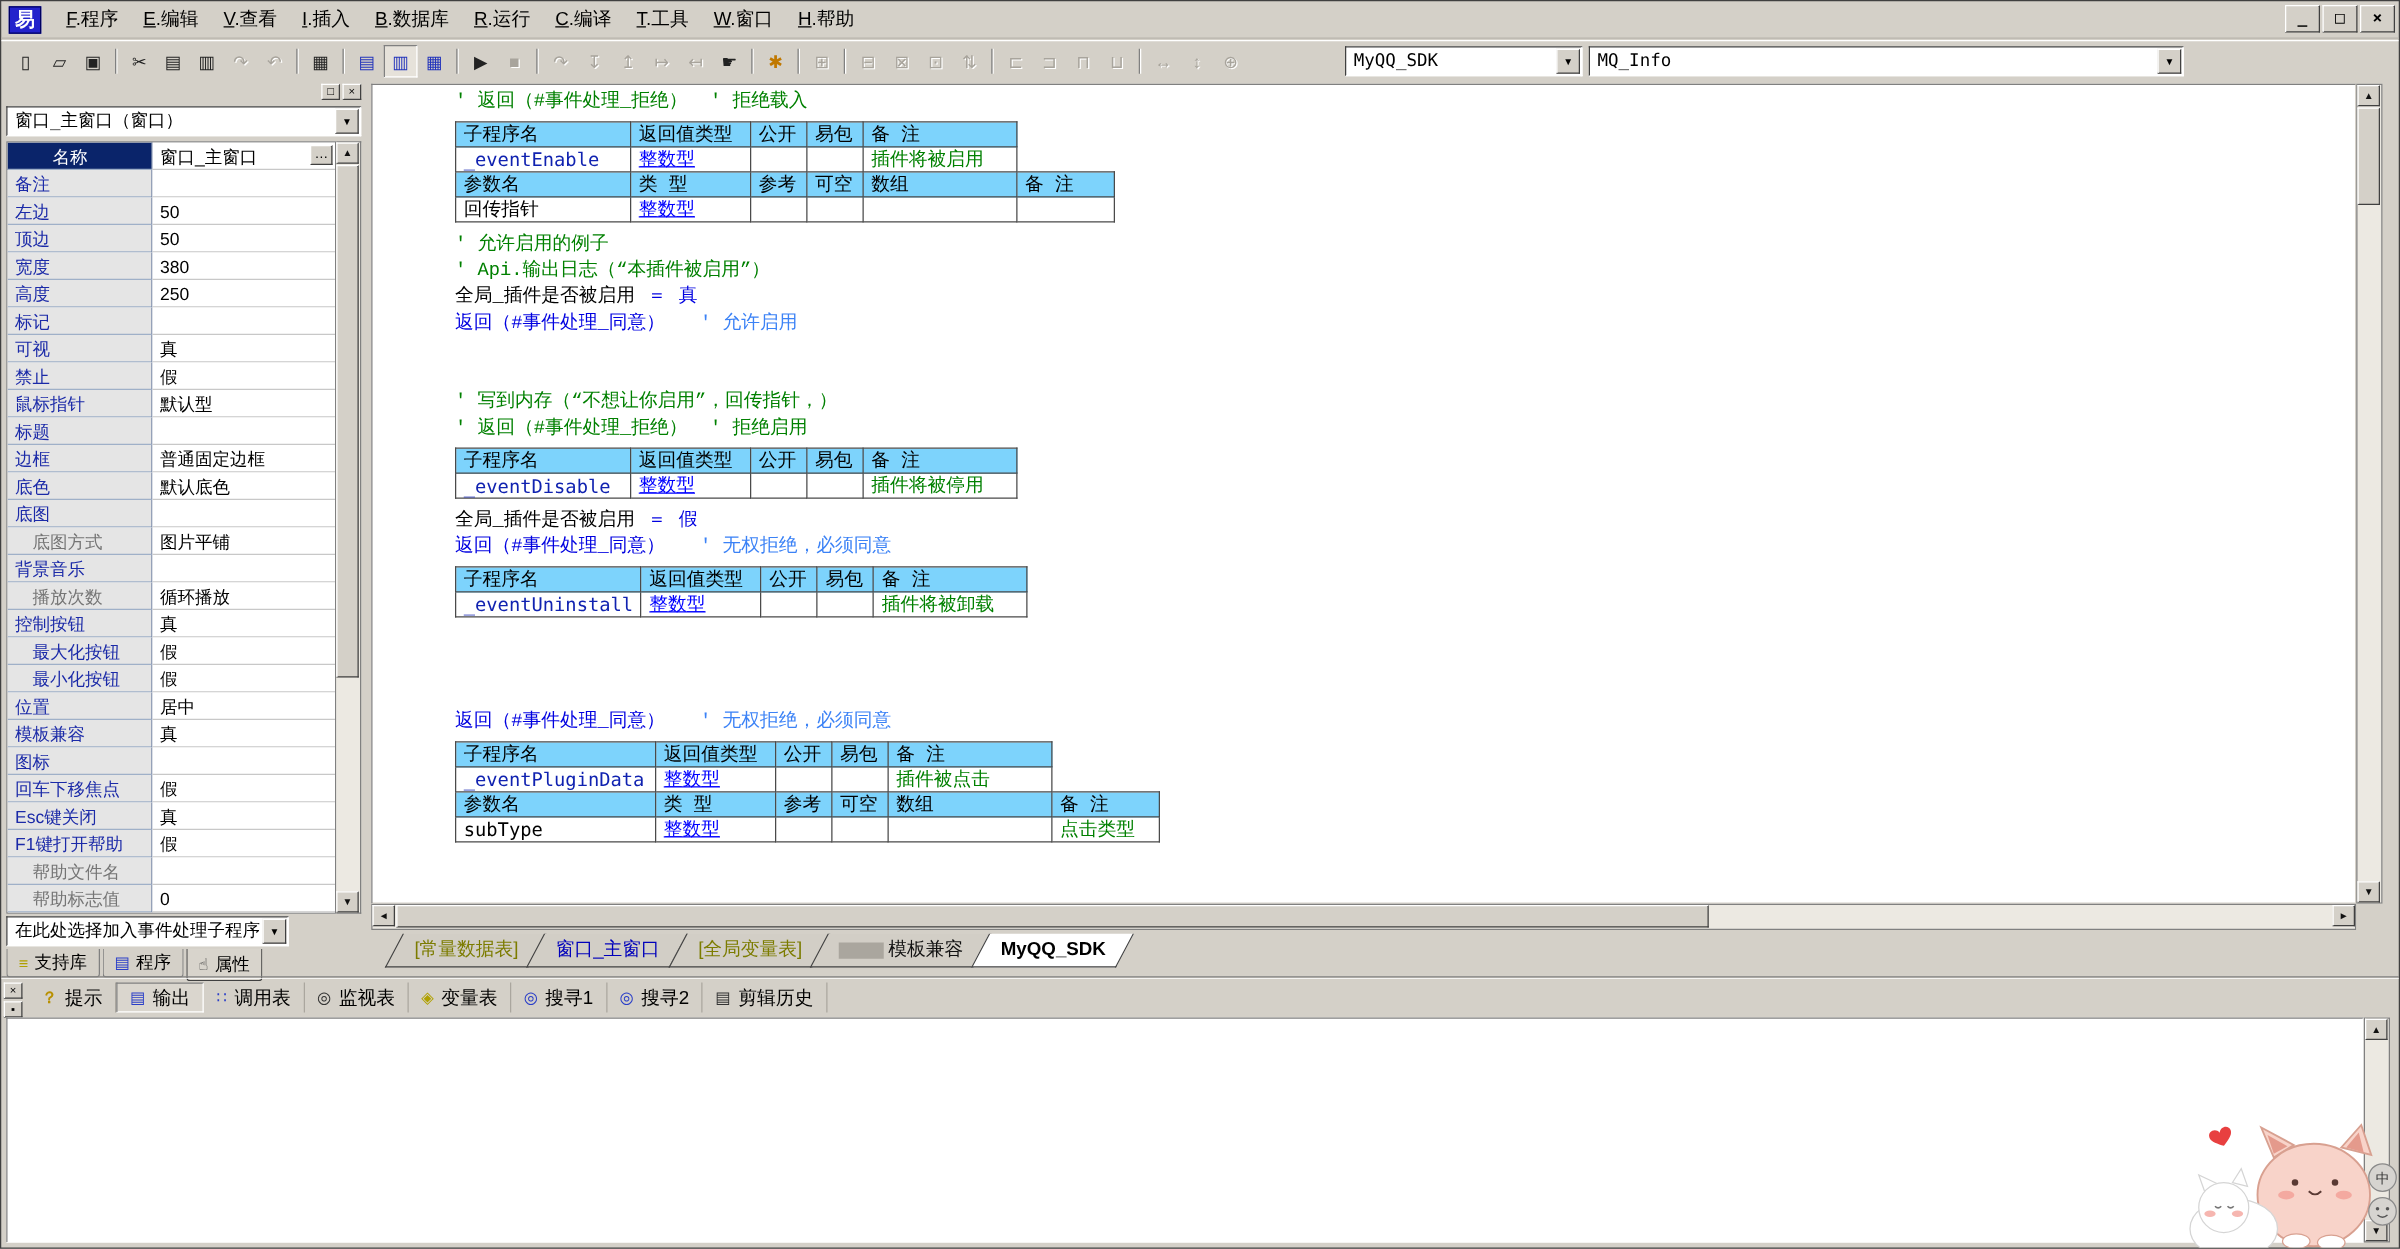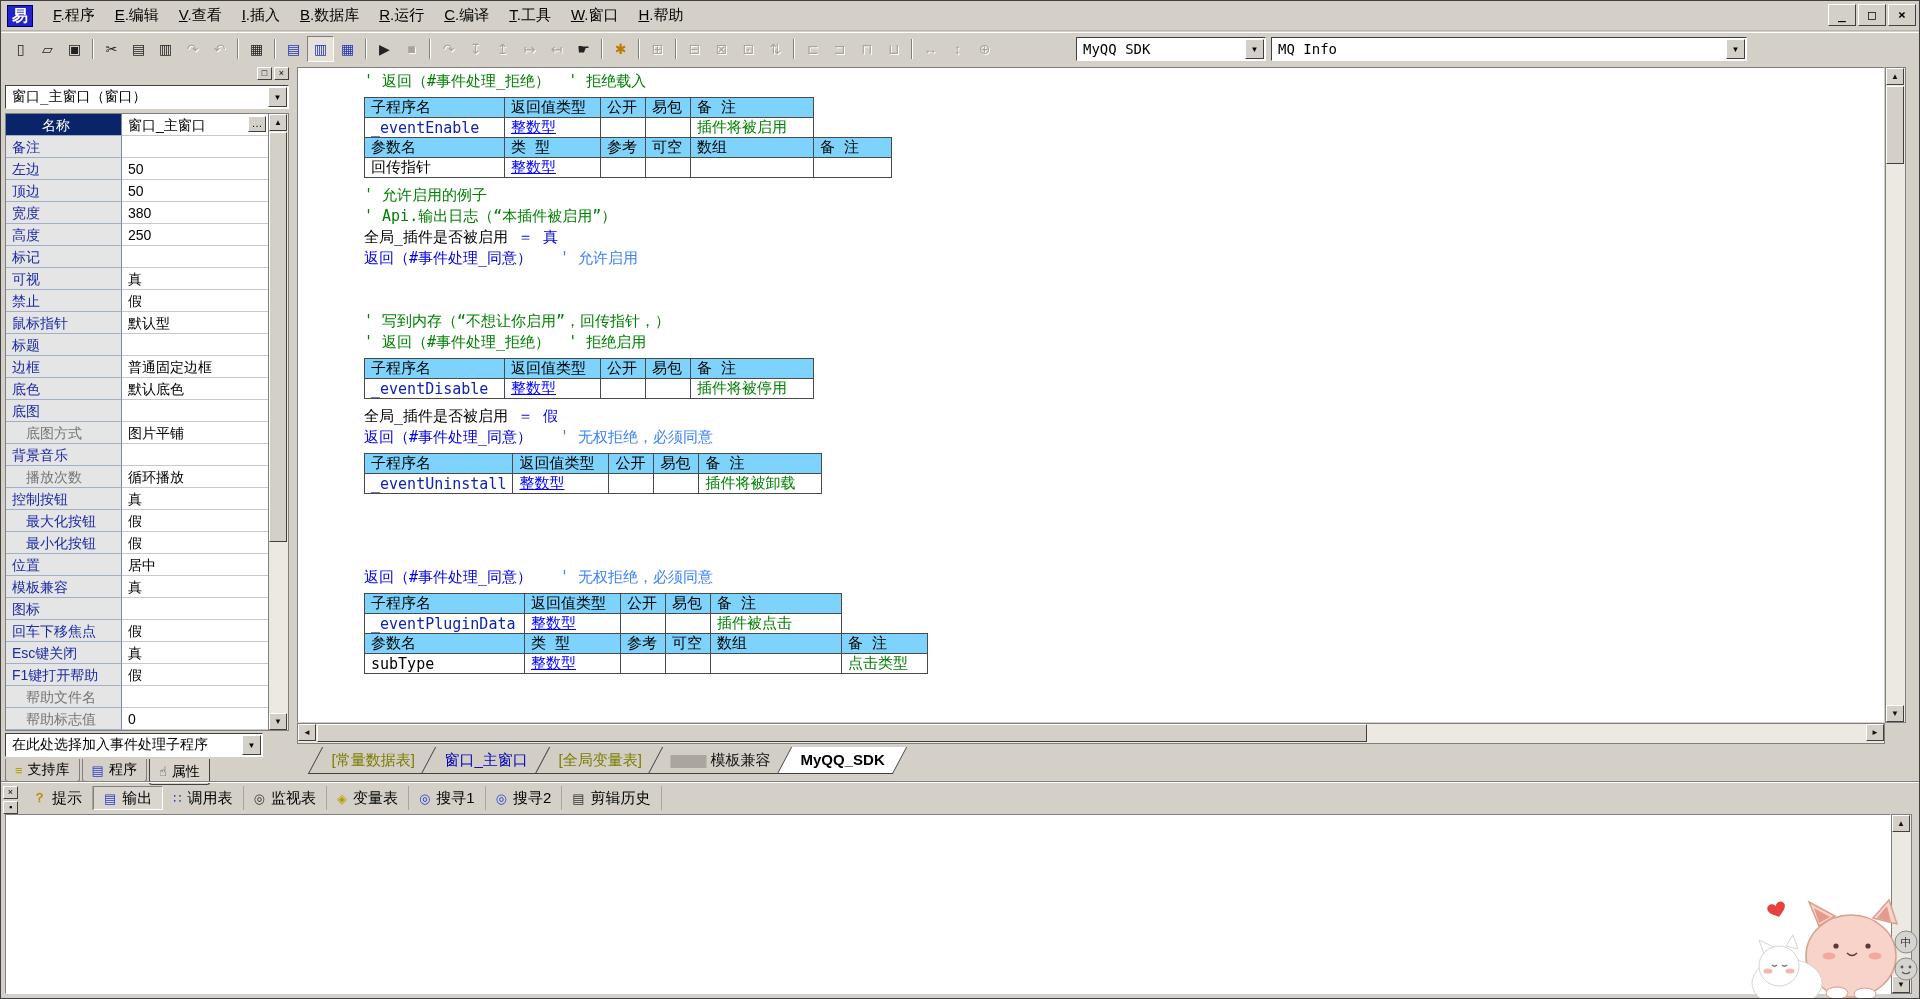--- a/index.html
+++ b/index.html
@@ -41,30 +41,30 @@
 .prow.gray .plabel { color:#757575; }
 .prow.selected .plabel { background:#0a246a; color:#fff;padding-left:36px; }
 .pvalue { flex:1; background:#fff; padding:3px 2px 0 6px; font-size:14px; position:relative; border-bottom:1px solid #c8c8c8; white-space:nowrap; overflow:hidden; }
 .pellipsis { display:none; position:absolute; right:2px; top:2px; width:18px; height:16px; background:#d4d0c8; text-align:center; line-height:13px; font-size:11px; }
 .prow.selected .pellipsis { display:block; }
 #pgrid-sb { position:absolute; left:266px; top:46px; width:20px; height:618px; background:#ece9e2; border:1px solid #808080; border-left:none; }
 .sbtn { position:absolute; width:18px; height:17px; background:#d4d0c8; display:grid; place-items:center; font-size:8px; color:#111; }
 .sthumb { position:absolute; background:#d4d0c8; }
 #pgrid-sb .up { top:0; left:0; } #pgrid-sb .down { bottom:0; left:0; }
 #pgrid-sb .sthumb { left:0; top:18px; width:18px; height:410px; }
-#event-selector { position:absolute; left:2px; top:666px; width:258px; }
+#event-selector { position:absolute; left:2px; top:666px; width:226px; }
 #ptabs { position:absolute; left:2px; top:692px; display:flex; align-items:flex-start; gap:2px; }
 .ptab { display:flex; align-items:center; gap:5px; height:23px; padding:0 9px; background:#d4d0c8; border:1px solid #808080; border-top:none; border-radius:0 0 3px 3px; font-size:14px; }
 .ptab.active { height:26px; border-color:#404040; background:#d8d4cc; }
 .picon { font-size:13px; }
 .picon.olive { color:#b0a000; } .picon.blue { color:#2a3ec8; } .picon.dark { color:#444; }
 
 
 #main { position:absolute; left:296px; top:66px; width:1588px; height:656px; background:#fff; border:1px solid; border-color:#808080 #d4d0c8 #d4d0c8 #808080; padding:3px 0 0 66px; font-family:"DejaVu Sans Mono","DejaVu Sans",monospace; font-size:15px; overflow:hidden; }
-.line { height:21px; line-height:21px; white-space:pre; }
+.line { height:21px; line-height:21px; white-space:pre;font-family:Liberation Mono, monospace; }
 .cmt { color:#008000; }
 .code { color:#0000e0; }
 .lhs { color:#000; }
 .op { color:#0000e0; margin:0 10px; }
 .rhs { color:#0000e0; }
 .ccmt { color:#3b82f6; margin-left:28px; } .sp2 { height:42px; } .sp3 { height:66px; }
 .etable { border-collapse:collapse; margin:5px 0 7px 0; font-size:15px; }
 .etable td { border:1px solid #4a4a4a; height:20px; padding:0 6px; white-space:nowrap; }
 .etable tr.hrow td { background:#7dd3fc; }
 .w1{width:140px}.w2{width:96px}.w3{width:45px}.w4{width:45px}.w5{width:123px}.w5s{width:45px}.w6{width:78px}

